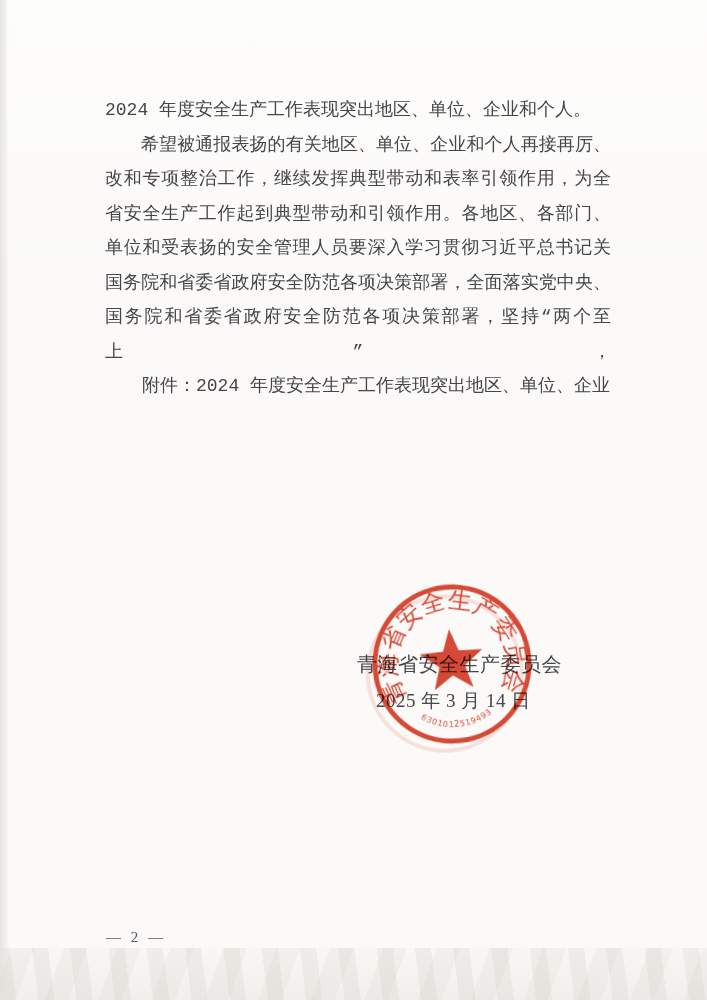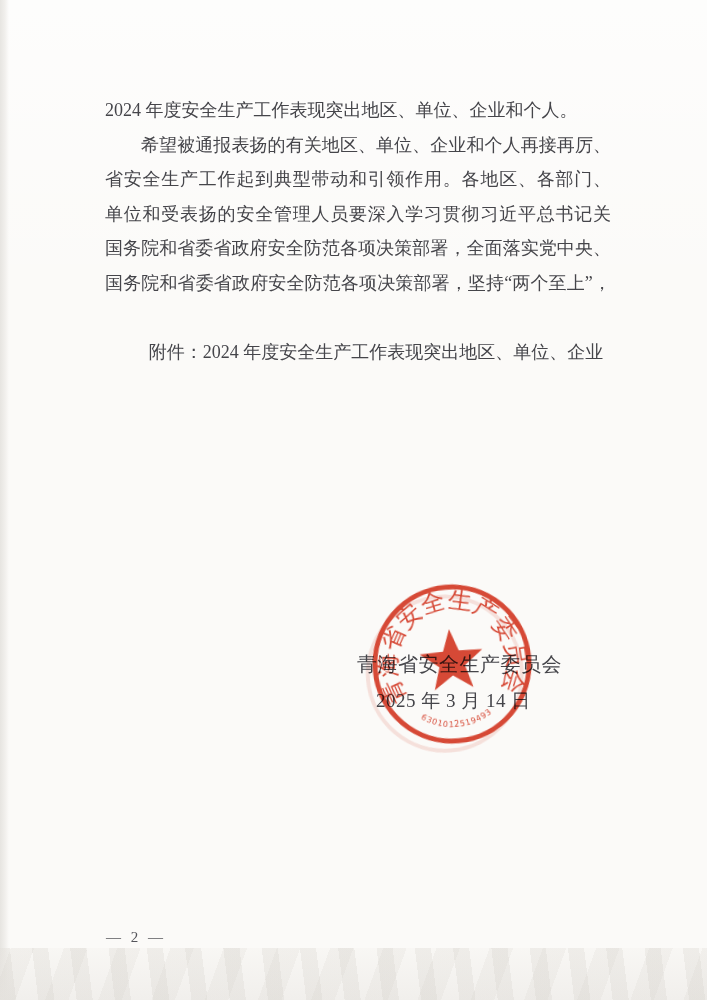--- a/index.html
+++ b/index.html
@@ -39,20 +39,21 @@
       repeating-linear-gradient(-70deg, rgba(212,208,201,0.18) 0 22px, rgba(255,255,255,0) 22px 50px),
       linear-gradient(180deg, rgba(244,242,238,0.4), #f1efec);
   }
   .text-block {
     position: absolute;
     left: 105px;
     top: 93px;
     width: 506px;
     color: var(--text-color);
     filter: blur(0.3px);
+    font-family: Liberation Mono, monospace;
   }
   .doc-line {
     height: 34.5px;
     line-height: 34.5px;
     font-size: 18px;
     white-space: pre-wrap;
   }
   .doc-line.justify {
     text-align: justify;
     text-align-last: justify;
@@ -111,20 +112,21 @@
 <body>
 
 <div class="page">
 
   <div class="scan-edge-left"></div>
   <div class="scan-band-bottom"></div>
 
   <div class="text-block">
       <div class="doc-line">2024 年度安全生产工作表现突出地区、单位、企业和个人。</div>
       <div class="doc-line justify ind-2">希望被通报表扬的有关地区、单位、企业和个人再接再厉、</div>
+      <div class="doc-line justify">改和专项整治工作，继续发挥典型带动和表率引领作用，为全</div>
       <div class="doc-line justify">省安全生产工作起到典型带动和引领作用。各地区、各部门、</div>
       <div class="doc-line justify">单位和受表扬的安全管理人员要深入学习贯彻习近平总书记关</div>
       <div class="doc-line justify">国务院和省委省政府安全防范各项决策部署，全面落实党中央、</div>
       <div class="doc-line justify">国务院和省委省政府安全防范各项决策部署，坚持“两个至上”，</div>
       <div class="doc-line">&nbsp;</div>
       <div class="doc-line ind-2">附件：2024 年度安全生产工作表现突出地区、单位、企业</div>
     </div>
 
   <div class="signature-org">青海省安全生产委员会</div>
 

